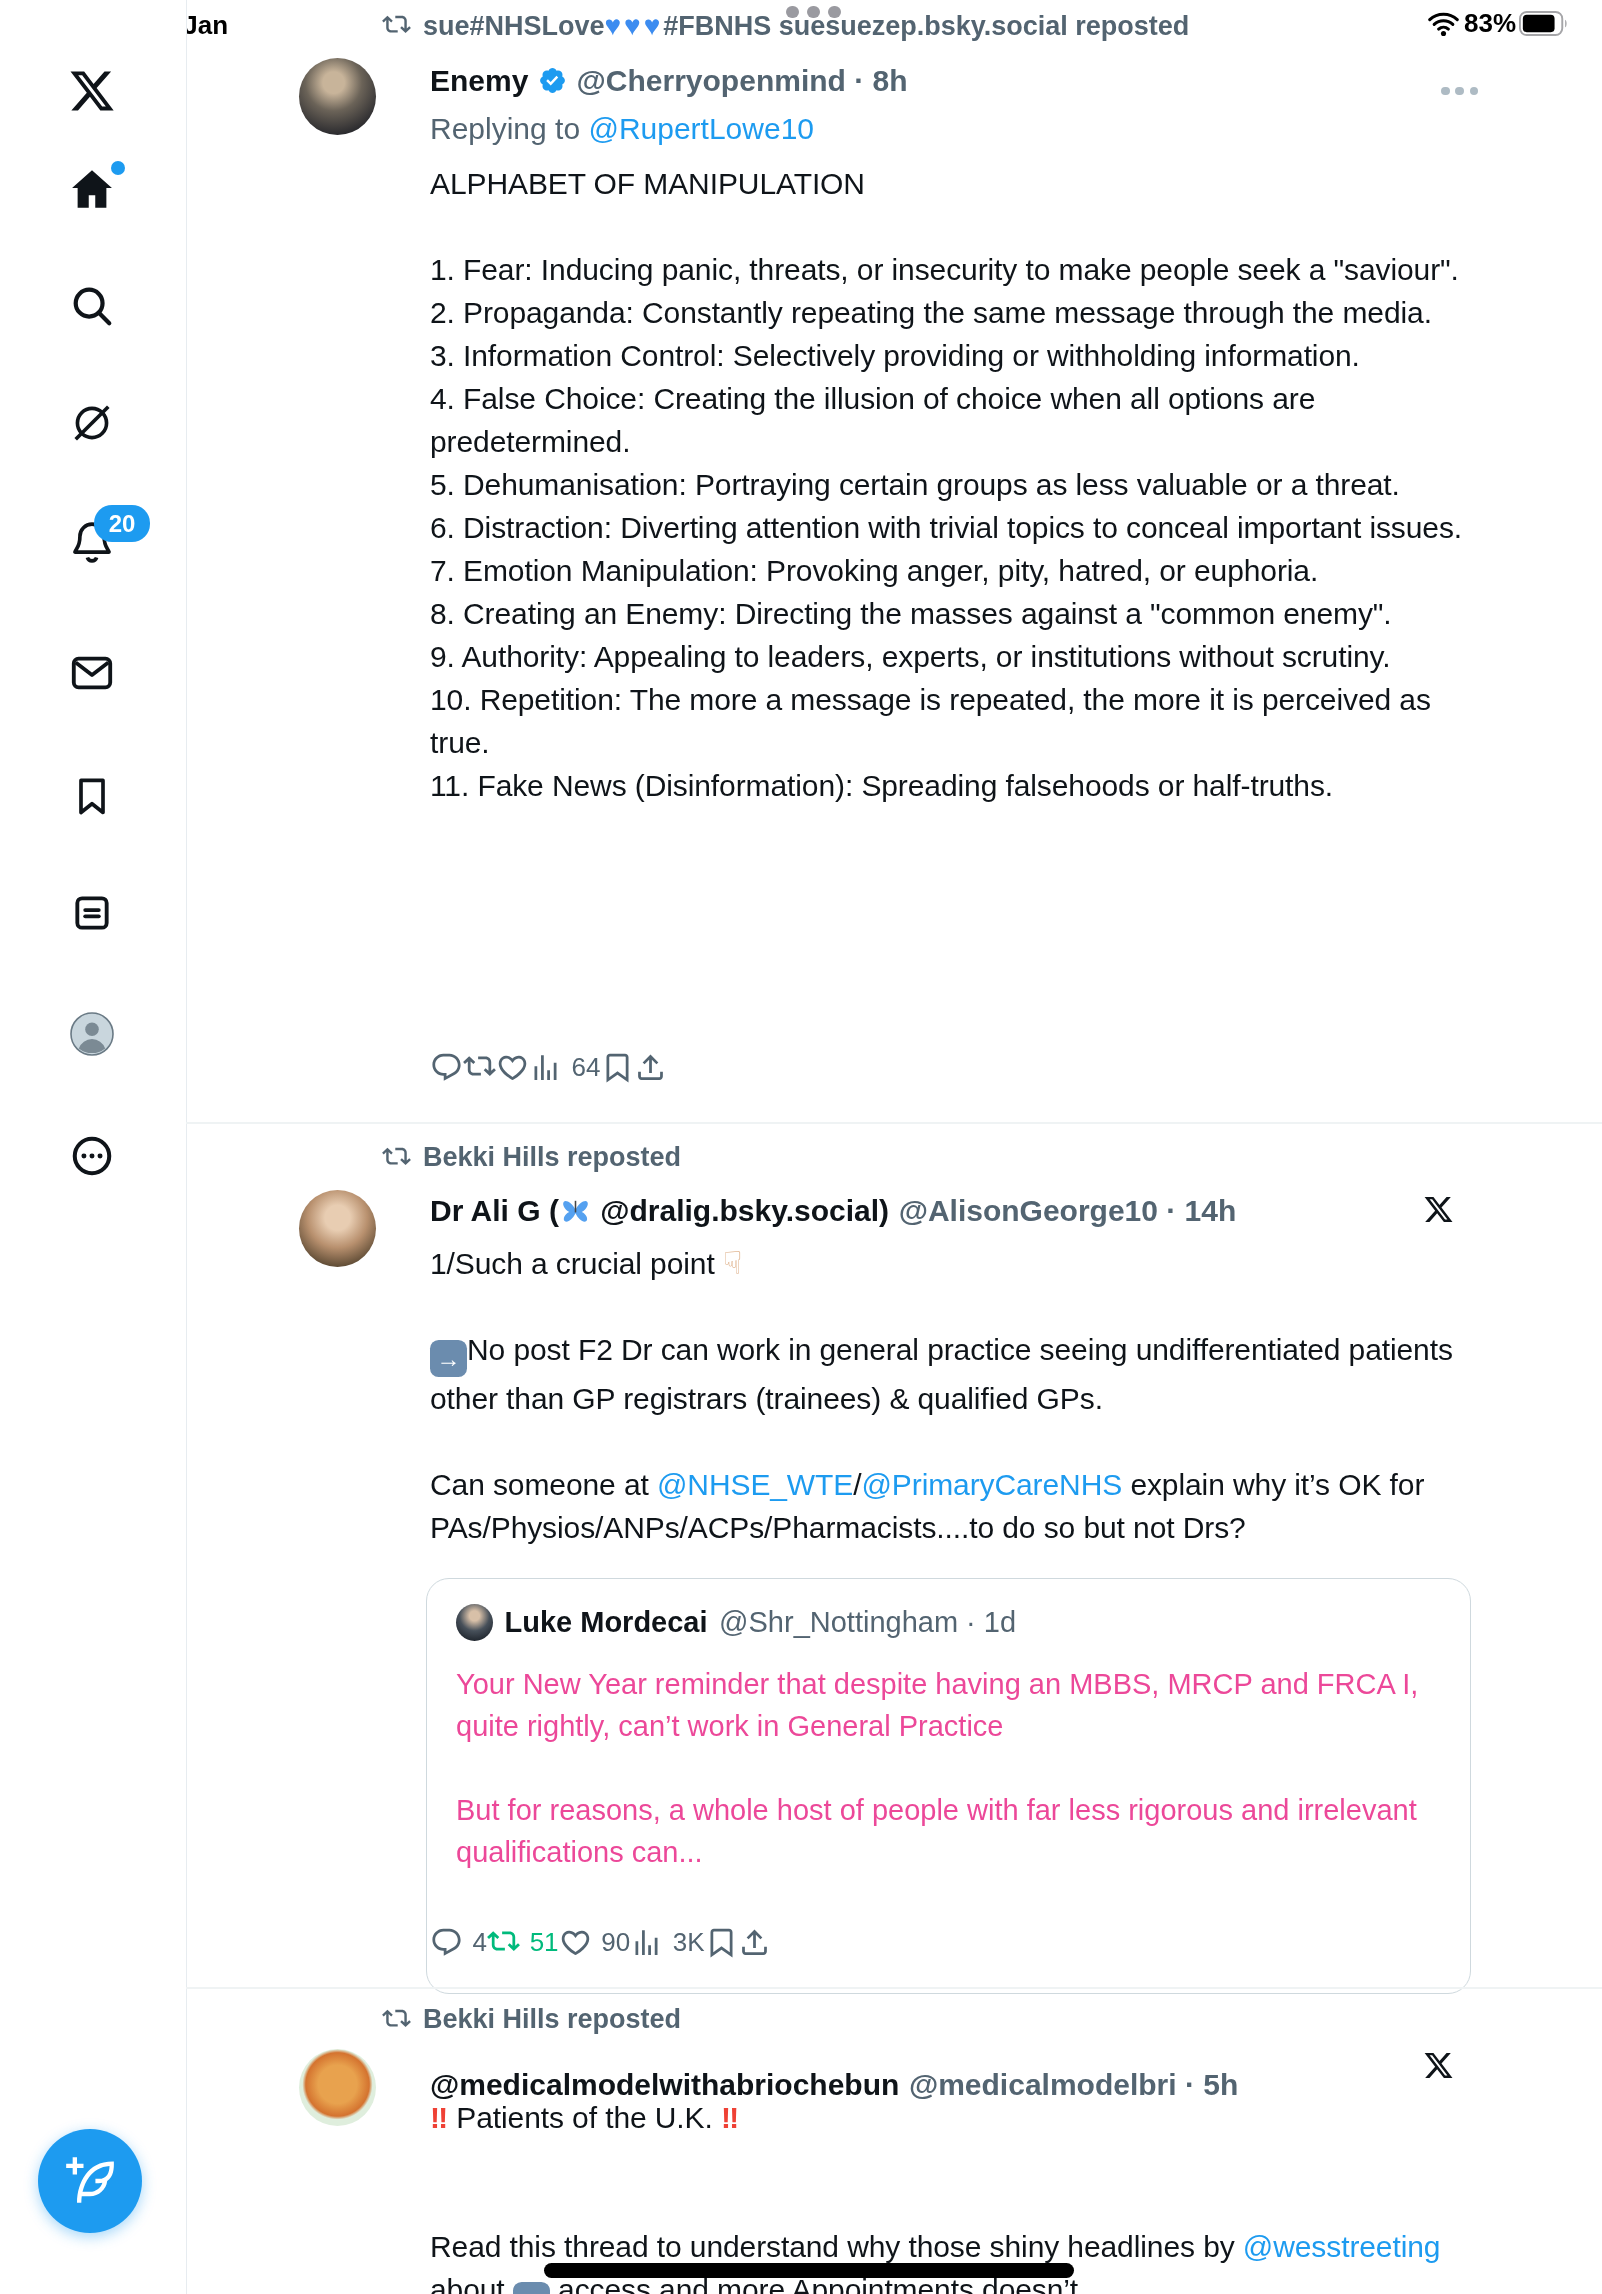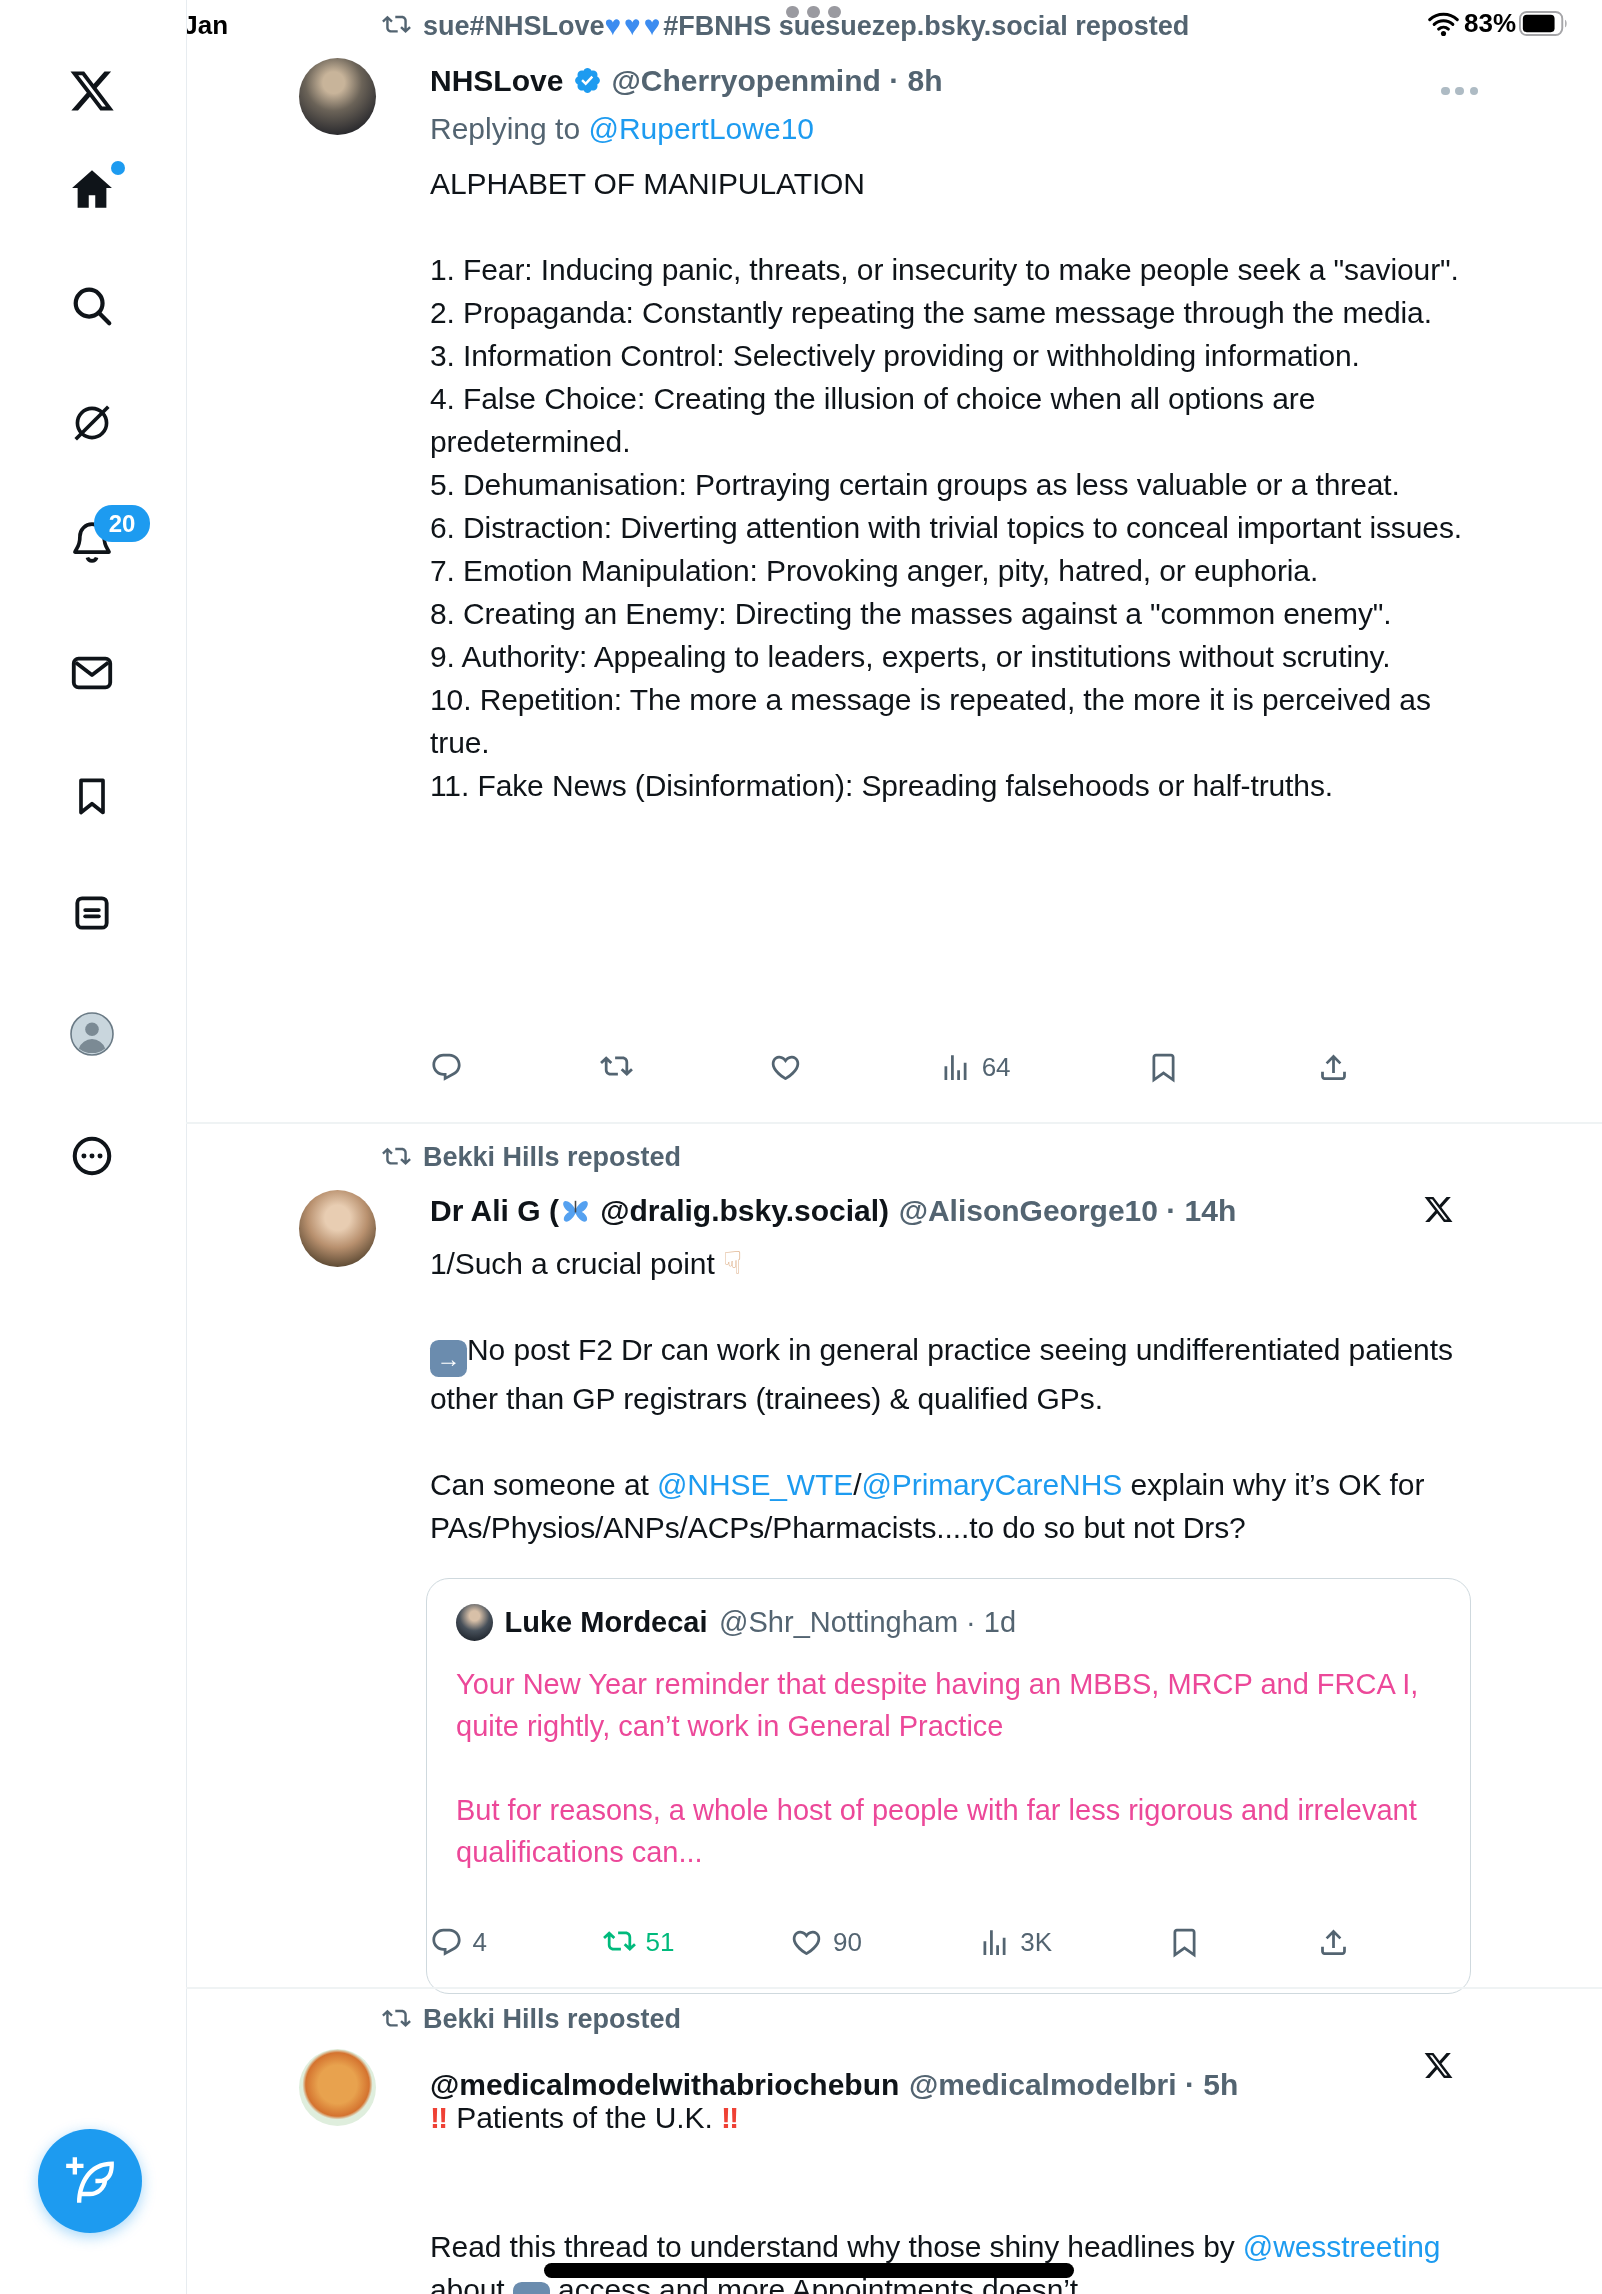--- a/index.html
+++ b/index.html
@@ -48,21 +48,21 @@
   .x-mark{position:absolute;}
   
   .quote-card{position:absolute;left:240px;width:1045px;border:1px solid #cfd9de;border-radius:23px;
         box-sizing:border-box;padding:25px 29px;}
   .quote-head{display:flex;align-items:center;gap:11.5px;font-size:29px;white-space:nowrap;}
   .quote-head .qav{width:37px;height:37px;border-radius:50%;flex:0 0 37px;}
   .quote-head .name{font-weight:700;}
   .quote-head .meta{color:#536471;}
   .quote-body{margin-top:22px;font-size:29px;line-height:42px;color:#ec4899;width:970px;}
   
-  .actions{position:absolute;left:244px;width:920px;display:flex;justify-content:space-between;align-items:center;}
+  .actions{position:absolute;left:244px;width:920px;display:flex;align-items:center;}
   .act{display:flex;align-items:center;gap:9.6px;color:#536471;font-size:26px;}
   .act.green{color:#00ba7c;}
   .divider{position:absolute;left:186px;width:1416px;height:1.9px;background:#eff3f4;}
   .home-indicator{position:absolute;left:544px;top:2263px;width:530px;height:15.4px;border-radius:7.7px;
         background:#000;z-index:50;}
   svg{display:block;}
 </style>
 </head>
 <body>
 
@@ -173,21 +173,21 @@
     <div class="repost-row" style="left:196px;top:0">
       <span>
         <svg width="29" height="29" viewBox="0 0 24 24" fill="#536471">
             <path d="M4.5 3.88l4.432 4.14-1.364 1.46L5.5 7.55v6.34c0 1.1.896 2 2 2H13v2H7.5c-2.209 0-4-1.79-4-4V7.55L1.432 9.48.068 8.02 4.5 3.88zM16.5 6H11V4h5.5c2.209 0 4 1.79 4 4v6.45l2.068-1.93 1.364 1.46-4.432 4.14-4.432-4.14 1.364-1.46 2.068 1.93V8c0-1.1-.896-2-2-2z"></path>
           </svg>
       </span>
       <span><span>sue#NHSLove</span><span class="hearts">♥♥♥</span><span>#FBNHS suesuezep.bsky.social reposted</span></span>
     </div>
     <div class="avatar av-photo1" style="top:48px"></div>
     <div class="tweet-header" style="top:54px">
-      <span class="name">NHSLove</span>
+      <span class="name">Enemy</span>
       <span>
         <svg width="29" height="29" viewBox="0 0 24 24">
             <path fill="#1d9bf0" d="M22.25 12c0-1.43-.88-2.67-2.19-3.34.46-1.39.2-2.9-.81-3.91s-2.52-1.27-3.91-.81c-.66-1.31-1.91-2.19-3.34-2.19s-2.67.88-3.33 2.19c-1.4-.46-2.91-.2-3.92.81s-1.26 2.52-.8 3.91c-1.31.67-2.2 1.91-2.2 3.34s.89 2.67 2.2 3.34c-.46 1.39-.21 2.9.8 3.91s2.52 1.26 3.91.81c.67 1.31 1.91 2.19 3.34 2.19s2.68-.88 3.34-2.19c1.39.45 2.9.2 3.91-.81s1.27-2.52.81-3.91c1.31-.67 2.19-1.91 2.19-3.34z"></path>
             <path fill="#fff" d="M10.54 16.2 6.8 12.46l1.41-1.42 2.26 2.26 4.8-5.23 1.47 1.36z"></path>
           </svg>
       </span>
       <span class="meta">@Cherryopenmind · 8h</span>
     </div>
     <div class="more-dots" style="left:1255px;top:77px">
         <i></i>

